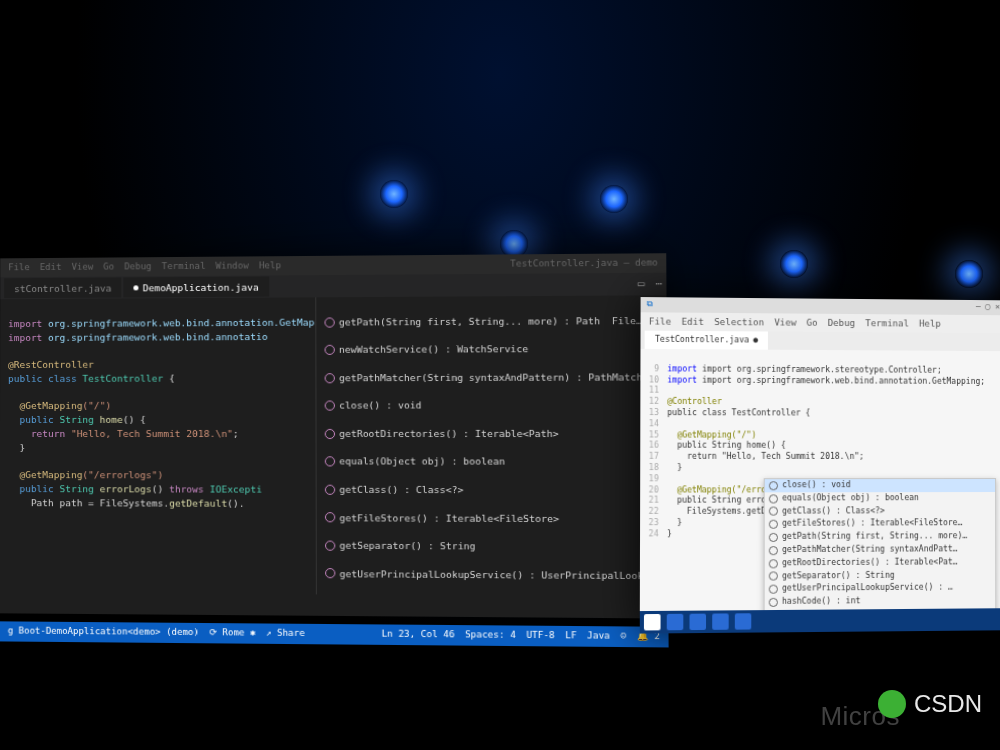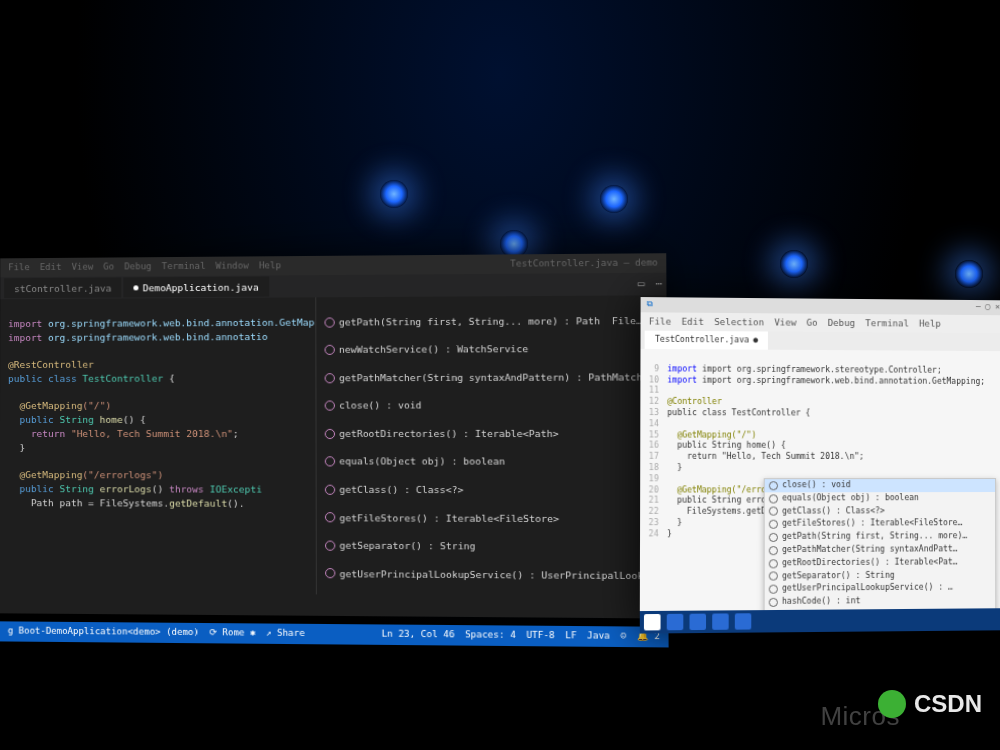--- a/index.html
+++ b/index.html
@@ -90,21 +90,21 @@
   }
   .sug-pop .row{ display:flex; align-items:center; gap:4px; padding:1px 4px;}
   .sug-pop .row.sel{ background:#cde4ff; }
   .sug-pop .ico{ width:9px;height:9px;border-radius:50%;border:1px solid #666;display:inline-block;flex-shrink:0;}
   .taskbar { position:absolute; left:0; bottom:0; width:100%; height:22px; background:#0b3a7a; display:flex; align-items:center; gap:6px; padding:0 4px;}
   .taskbar .it{ width:16px;height:16px;background:#2a6bd4;border-radius:2px;}
   .taskbar .win{ background:#fff;}
   
   .wm-right {
     position:absolute; right:18px; bottom:32px; display:flex; align-items:center; gap:8px;
-    color:#e8e8e8; font-family: "Microsoft YaHei", sans-serif; font-size:24px; font-weight:700;
+    color:#e8e8e8; font-family: "Microsoft YaHei", sans-serif; font-size:24px; font-weight:400;
   }
   .wm-right .bubble{ width:28px;height:28px;border-radius:50%;background:#3cb034; position:relative;}
   .wm-right .bubble:after{content:"";position:absolute;bottom:-4px;left:6px;width:0;height:0;border:5px solid transparent;border-top-color:#3cb034;}
   .wm-left {
     position:absolute; right:100px; bottom:18px; color:#777; font-family:"Segoe UI Light",sans-serif;
     font-size:26px; letter-spacing:.5px; opacity:.55;
   }
 </style>
 </head>
 <body>

